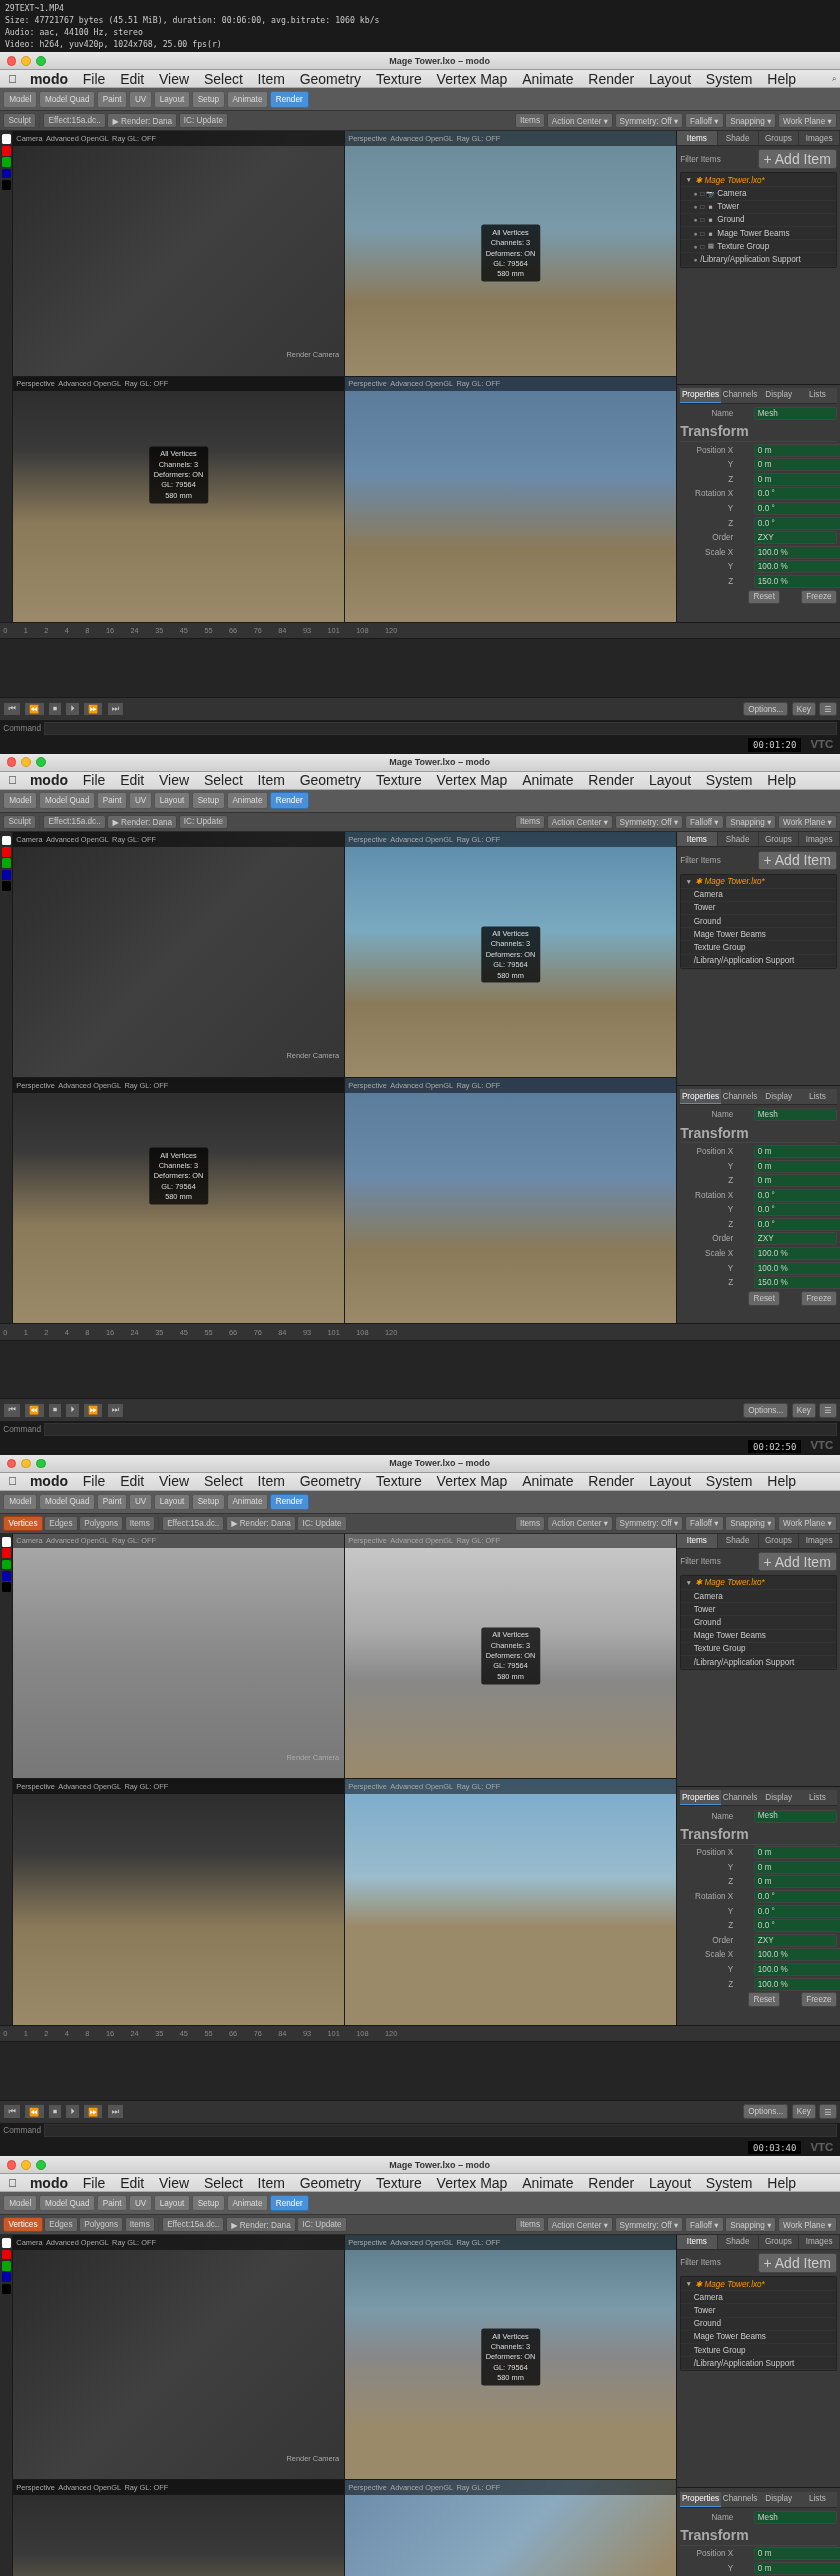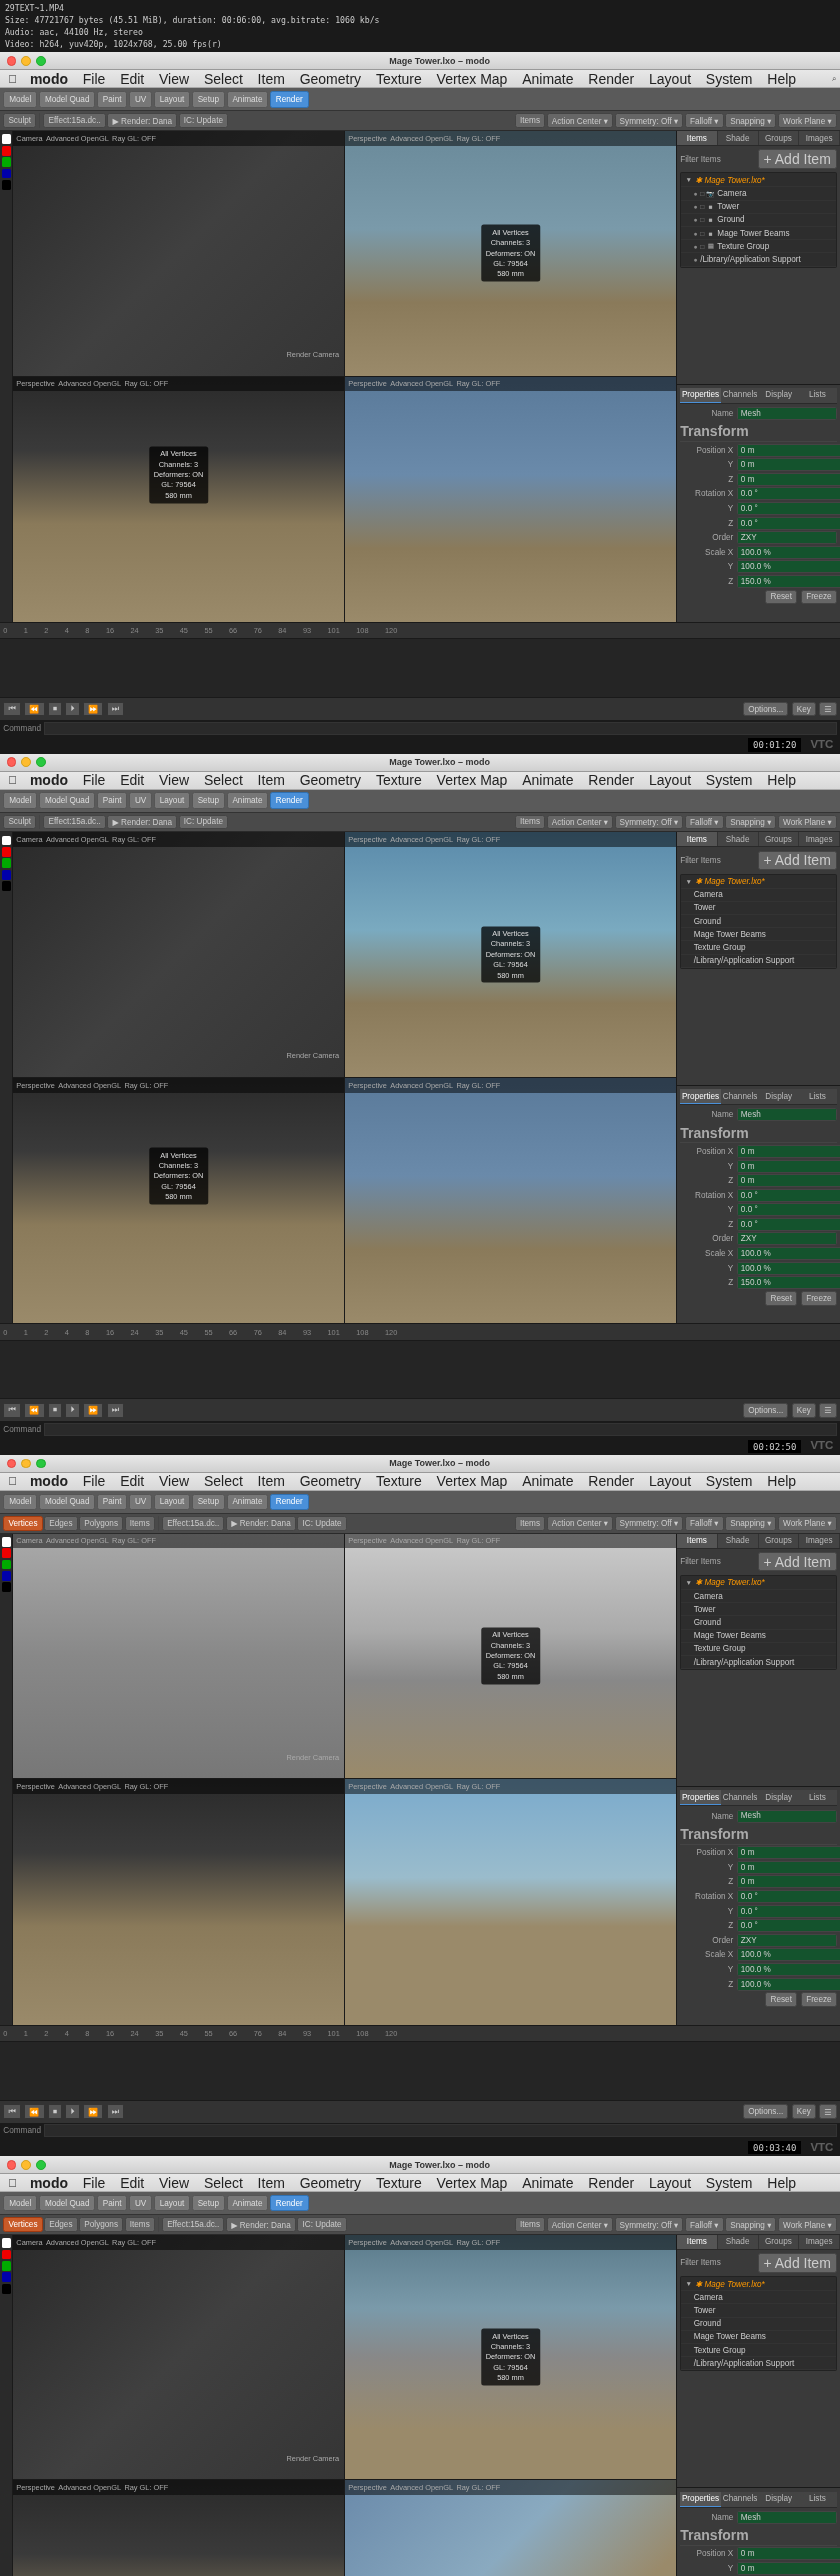--- a/index.html
+++ b/index.html
@@ -284,21 +284,21 @@
     }
     .props-tab.active {
       background: #555;
       color: #fff;
       border-bottom: 1.6px solid #4a90d9;
     }
     .props-row {
       display: flex;
       align-items: center;
       margin-bottom: 1.6px;
-      gap: 4px;
+      gap: 21px;
     }
     .props-label {
       width: 53px;
       font-size: 8.2px;
       color: #aaa;
       text-align: right;
       flex-shrink: 0;
     }
     .props-value {
       flex: 1;

